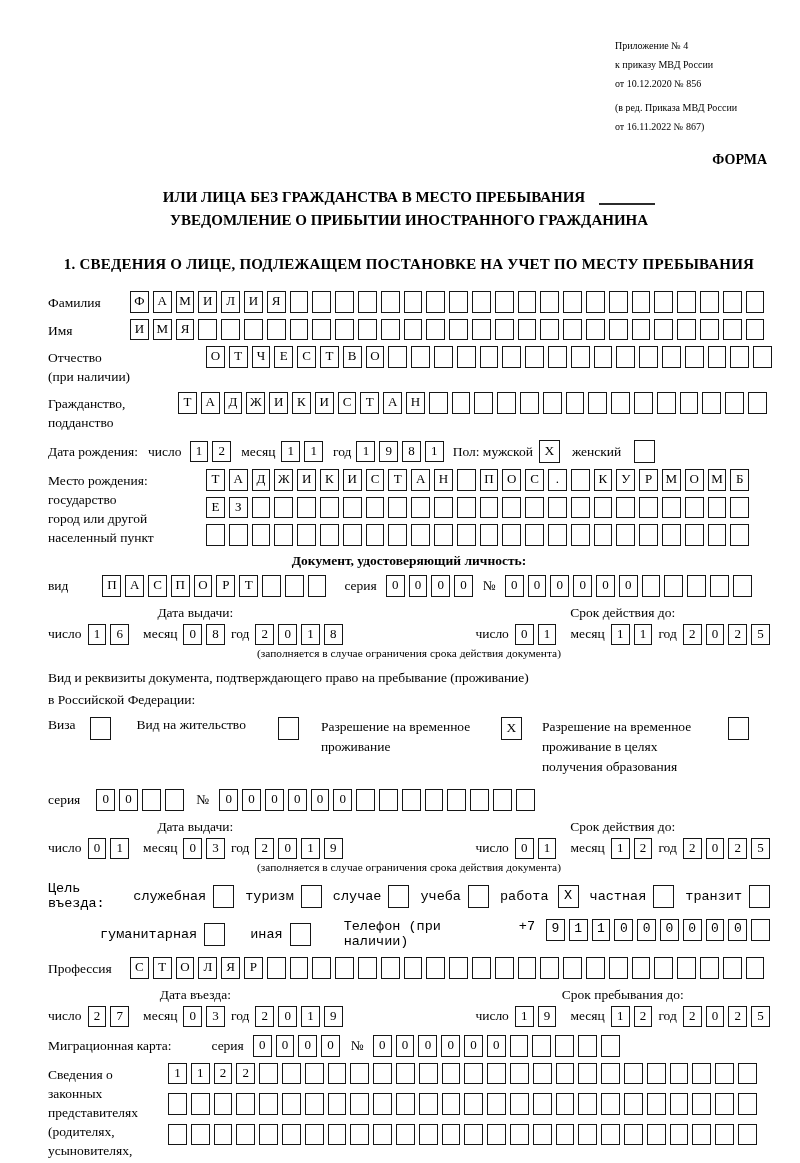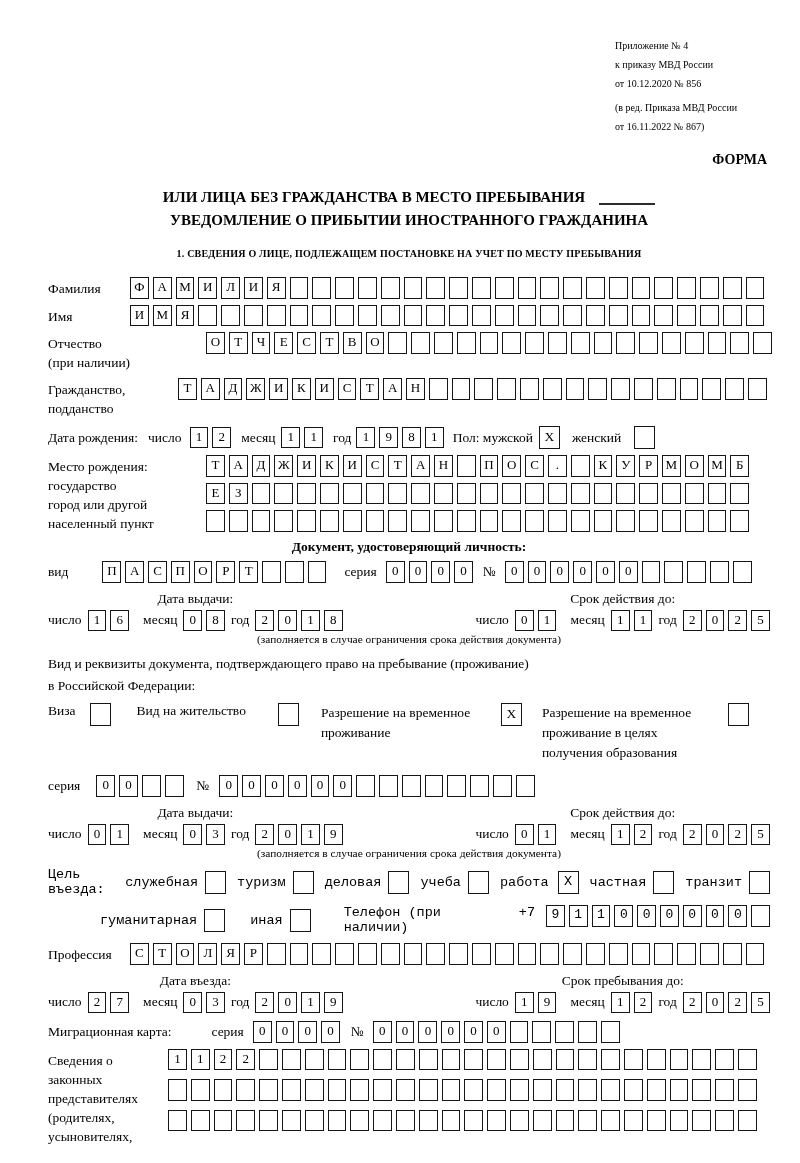--- a/index.html
+++ b/index.html
@@ -3,21 +3,21 @@
 <meta charset="utf-8">
 <style>
   html,body{margin:0;padding:0;background:#fff;}
   body{width:800px;height:1163px;color:#000;font-family:"Liberation Serif","DejaVu Serif",serif;overflow:hidden;}
   .page{padding:36px 30px 0 48px;box-sizing:border-box;width:800px;}
   .hdr{margin-left:567px;font-size:10px;line-height:19px;}
   .hdr .amend{margin-top:5px;}
   .forma{text-align:right;padding-right:3px;font-weight:bold;font-size:14px;margin-top:16px;}
   .title{text-align:center;font-weight:bold;font-size:15px;margin-top:18px;line-height:23px;}
   .underline-blank{display:inline-block;width:56px;border-bottom:2.5px solid #2b2b2b;margin-left:14px;transform:translateY(3px);}
-  .sec-head{text-align:center;font-weight:bold;font-size:10px;margin-top:16px;letter-spacing:0.2px;}
+  .sec-head{text-align:center;font-weight:bold;font-size:15px;margin-top:24px;letter-spacing:0.2px;}
   .frm{margin-top:18px;font-size:13.5px;}
   .row{display:flex;align-items:flex-start;margin-bottom:6px;}
   .lbl{flex:0 0 auto;line-height:19px;padding-top:2px;}
   .w82{width:82px}.w130{width:130px}.w158{width:158px}.w120{width:120px}
   .cells{display:flex;gap:4px;flex-wrap:nowrap;}
   .cell{flex:0 0 auto;width:18.8px;height:21.5px;border:1.5px solid #161616;box-sizing:border-box;text-align:center;font-size:13px;line-height:18.5px;overflow:hidden;}
   .cb{flex:0 0 auto;display:inline-block;width:21px;height:23px;border:1.6px solid #161616;box-sizing:border-box;text-align:center;font-size:13.5px;line-height:20px;}
   .stack{display:flex;flex-direction:column;gap:6px;}
   .dates{display:flex;justify-content:space-between;margin:8px 0 2px;width:100%;}
   .dg-head{text-align:center;margin-bottom:3px;}
@@ -492,21 +492,21 @@
       <span>Цель въезда:</span>
       <span class="goal">
           <span>служебная</span>
           <span class="cb"></span>
         </span>
       <span class="goal">
           <span>туризм</span>
           <span class="cb"></span>
         </span>
       <span class="goal">
-          <span>деловая</span>
+          <span>случае</span>
           <span class="cb"></span>
         </span>
       <span class="goal">
           <span>учеба</span>
           <span class="cb"></span>
         </span>
       <span class="goal" style="gap:9px;">
           <span>работа</span>
           <span class="cb">X</span>
         </span>

